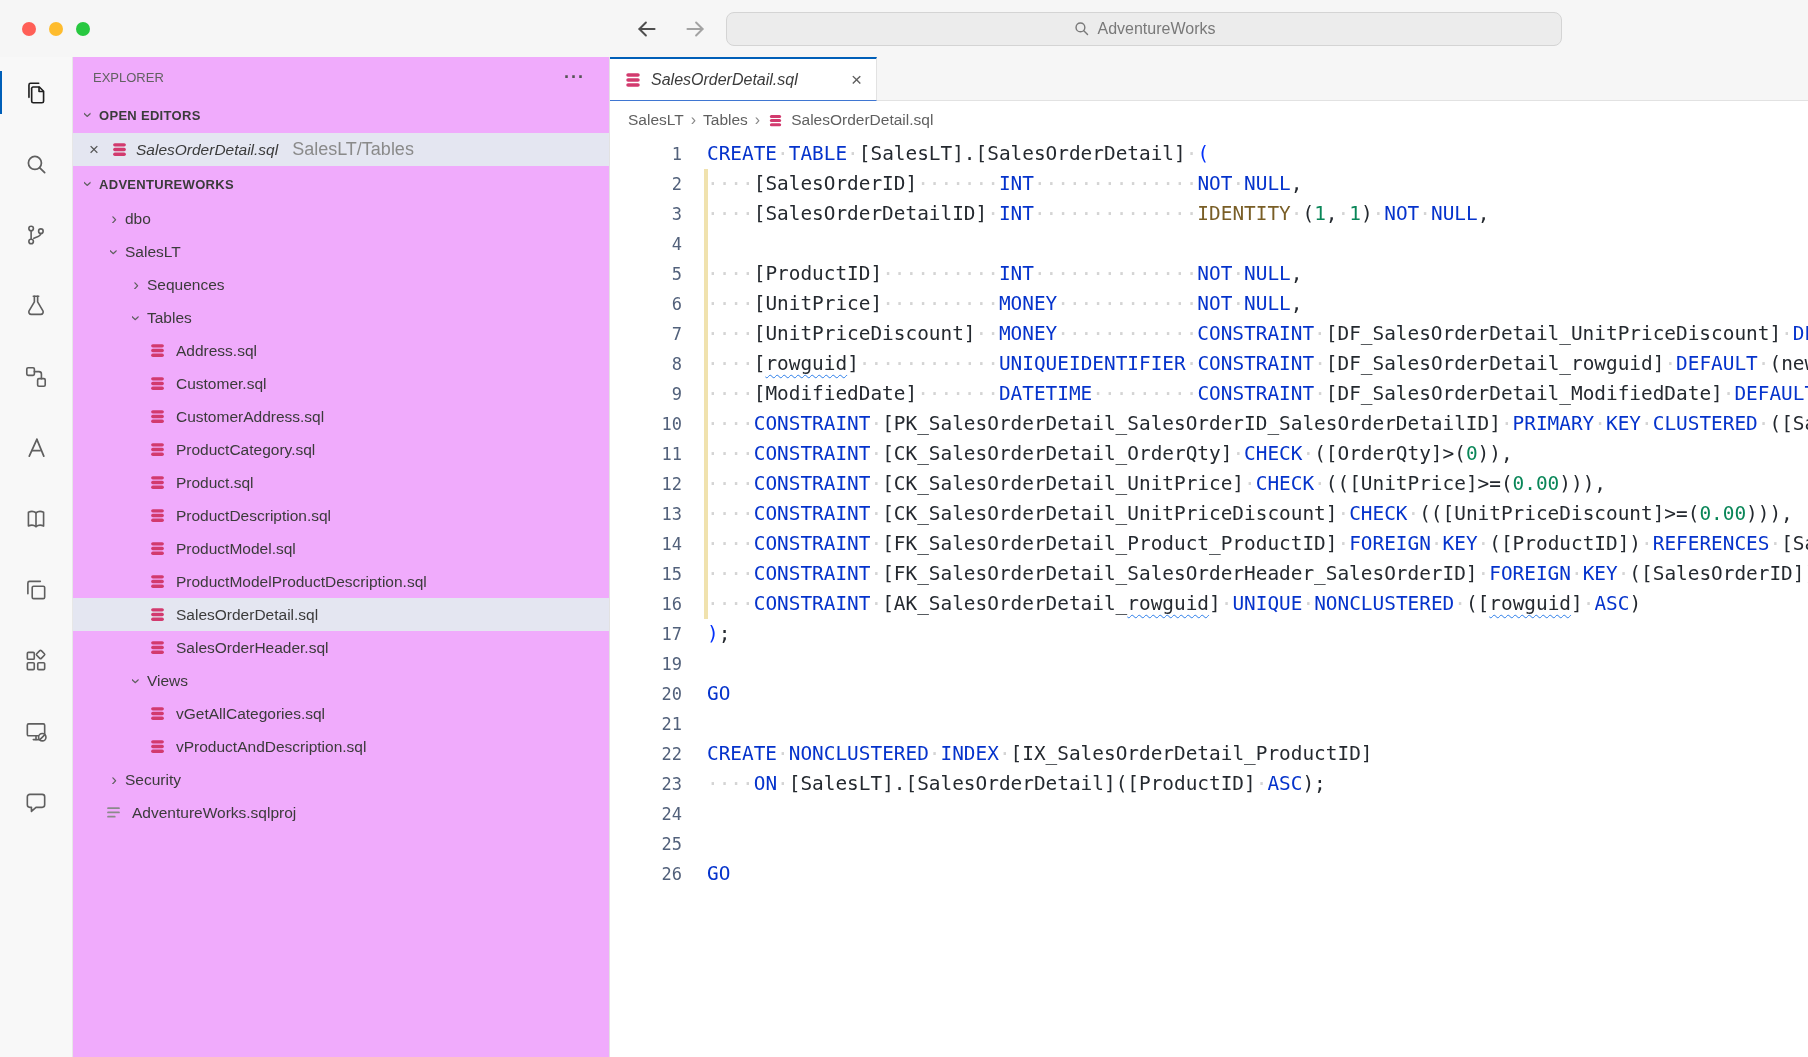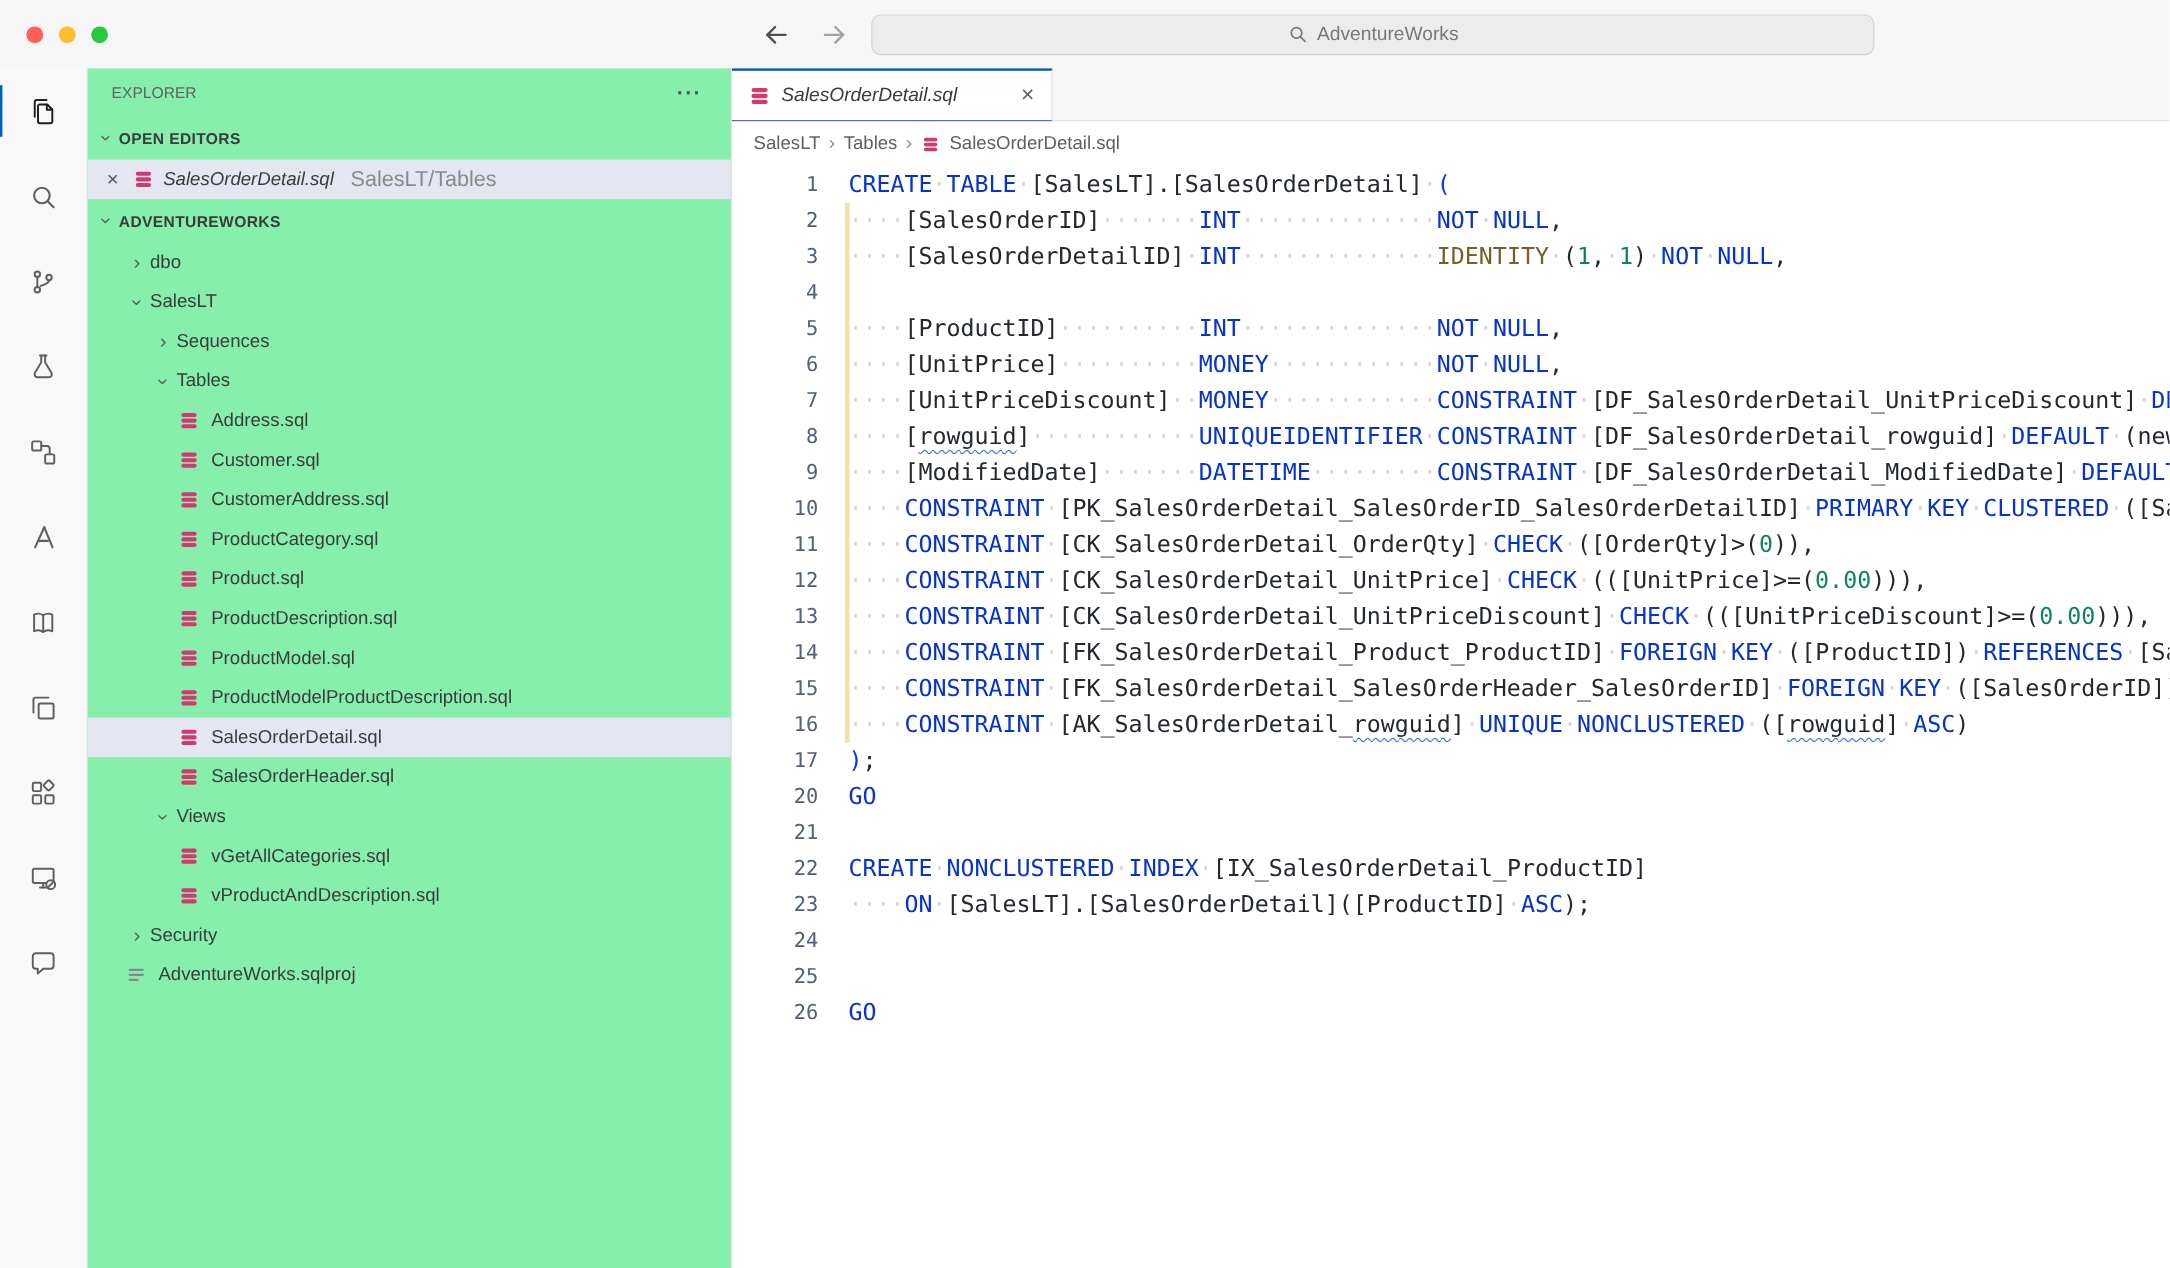--- a/index.html
+++ b/index.html
@@ -23,21 +23,21 @@
   .cc-search{display:inline-flex;color:#797979;}
 
   
   .main{position:absolute;top:57px;left:0;right:0;bottom:0;display:flex;}
   .activitybar{width:72px;flex:none;background:#f8f8f8;border-right:1px solid #e7e7e7;display:flex;flex-direction:column;}
   .ab-item{position:relative;height:71px;display:flex;align-items:center;justify-content:center;color:#5f5f5f;cursor:pointer;}
   .ab-item.active{color:#1f1f1f;}
   .ab-item.active::before{content:'';position:absolute;left:0;top:14px;bottom:14px;width:2px;background:var(--accent-blue,#005fb8);}
   .ab-item svg{display:block;}
 
-  .sidebar{width:536px;flex:none;background:#86efac;border-right:1px solid #e2e2e2;color:#3b3b3b;overflow:hidden;}
+  .sidebar{width:536px;flex:none;background:#f0abfc;border-right:1px solid #e2e2e2;color:#3b3b3b;overflow:hidden;}
   .sb-header{height:40px;display:flex;align-items:center;justify-content:space-between;padding:0 24px 0 20px;
              font-size:13px;color:#616161;}
   .sb-header .more{font-size:18px;font-weight:bold;color:#555;letter-spacing:1px;cursor:pointer;}
   .section-header{height:36px;display:flex;align-items:center;padding-left:6px;font-weight:bold;font-size:13px;
                   color:#3b3b3b;letter-spacing:.3px;cursor:pointer;}
   .twisty{display:inline-block;width:18px;text-align:center;font-size:17px;color:#5f5f5f;font-weight:normal;}
   .twisty.down{transform:rotate(90deg);}
   .section-header .label{margin-left:2px;}
 
   .oe-item{height:33px;display:flex;align-items:center;padding-left:16px;cursor:pointer;}
@@ -479,20 +479,21 @@
             <div class="code-line"><span class="ln">8</span><span class="lc"><span class="tk-w">····</span><span class="tk-i">[</span><span class="tk-q">rowguid</span><span class="tk-i">]</span><span class="tk-w">············</span><span class="tk-k">UNIQUEIDENTIFIER</span><span class="tk-w">·</span><span class="tk-k">CONSTRAINT</span><span class="tk-w">·</span><span class="tk-i">[DF_SalesOrderDetail_rowguid]</span><span class="tk-w">·</span><span class="tk-k">DEFAULT</span><span class="tk-w">·</span><span class="tk-i">(newid())</span></span></div>
             <div class="code-line"><span class="ln">9</span><span class="lc"><span class="tk-w">····</span><span class="tk-i">[ModifiedDate]</span><span class="tk-w">·······</span><span class="tk-k">DATETIME</span><span class="tk-w">·········</span><span class="tk-k">CONSTRAINT</span><span class="tk-w">·</span><span class="tk-i">[DF_SalesOrderDetail_ModifiedDate]</span><span class="tk-w">·</span><span class="tk-k">DEFAULT</span></span></div>
             <div class="code-line"><span class="ln">10</span><span class="lc"><span class="tk-w">····</span><span class="tk-k">CONSTRAINT</span><span class="tk-w">·</span><span class="tk-i">[PK_SalesOrderDetail_SalesOrderID_SalesOrderDetailID]</span><span class="tk-w">·</span><span class="tk-k">PRIMARY</span><span class="tk-w">·</span><span class="tk-k">KEY</span><span class="tk-w">·</span><span class="tk-k">CLUSTERED</span><span class="tk-w">·</span><span class="tk-i">([SalesOrderID]</span></span></div>
             <div class="code-line"><span class="ln">11</span><span class="lc"><span class="tk-w">····</span><span class="tk-k">CONSTRAINT</span><span class="tk-w">·</span><span class="tk-i">[CK_SalesOrderDetail_OrderQty]</span><span class="tk-w">·</span><span class="tk-k">CHECK</span><span class="tk-w">·</span><span class="tk-i">([OrderQty]&gt;(</span><span class="tk-n">0</span><span class="tk-i">)),</span></span></div>
             <div class="code-line"><span class="ln">12</span><span class="lc"><span class="tk-w">····</span><span class="tk-k">CONSTRAINT</span><span class="tk-w">·</span><span class="tk-i">[CK_SalesOrderDetail_UnitPrice]</span><span class="tk-w">·</span><span class="tk-k">CHECK</span><span class="tk-w">·</span><span class="tk-i">(([UnitPrice]&gt;=(</span><span class="tk-n">0.00</span><span class="tk-i">))),</span></span></div>
             <div class="code-line"><span class="ln">13</span><span class="lc"><span class="tk-w">····</span><span class="tk-k">CONSTRAINT</span><span class="tk-w">·</span><span class="tk-i">[CK_SalesOrderDetail_UnitPriceDiscount]</span><span class="tk-w">·</span><span class="tk-k">CHECK</span><span class="tk-w">·</span><span class="tk-i">(([UnitPriceDiscount]&gt;=(</span><span class="tk-n">0.00</span><span class="tk-i">))),</span></span></div>
             <div class="code-line"><span class="ln">14</span><span class="lc"><span class="tk-w">····</span><span class="tk-k">CONSTRAINT</span><span class="tk-w">·</span><span class="tk-i">[FK_SalesOrderDetail_Product_ProductID]</span><span class="tk-w">·</span><span class="tk-k">FOREIGN</span><span class="tk-w">·</span><span class="tk-k">KEY</span><span class="tk-w">·</span><span class="tk-i">([ProductID])</span><span class="tk-w">·</span><span class="tk-k">REFERENCES</span><span class="tk-w">·</span><span class="tk-i">[SalesLT].[Product]</span></span></div>
             <div class="code-line"><span class="ln">15</span><span class="lc"><span class="tk-w">····</span><span class="tk-k">CONSTRAINT</span><span class="tk-w">·</span><span class="tk-i">[FK_SalesOrderDetail_SalesOrderHeader_SalesOrderID]</span><span class="tk-w">·</span><span class="tk-k">FOREIGN</span><span class="tk-w">·</span><span class="tk-k">KEY</span><span class="tk-w">·</span><span class="tk-i">([SalesOrderID])</span></span></div>
             <div class="code-line"><span class="ln">16</span><span class="lc"><span class="tk-w">····</span><span class="tk-k">CONSTRAINT</span><span class="tk-w">·</span><span class="tk-i">[AK_SalesOrderDetail_</span><span class="tk-q">rowguid</span><span class="tk-i">]</span><span class="tk-w">·</span><span class="tk-k">UNIQUE</span><span class="tk-w">·</span><span class="tk-k">NONCLUSTERED</span><span class="tk-w">·</span><span class="tk-i">([</span><span class="tk-q">rowguid</span><span class="tk-i">]</span><span class="tk-w">·</span><span class="tk-k">ASC</span><span class="tk-i">)</span></span></div>
             <div class="code-line"><span class="ln">17</span><span class="lc"><span class="tk-b">)</span><span class="tk-i">;</span></span></div>
+            <div class="code-line"><span class="ln">19</span><span class="lc"></span></div>
             <div class="code-line"><span class="ln">20</span><span class="lc"><span class="tk-k">GO</span></span></div>
             <div class="code-line"><span class="ln">21</span><span class="lc"></span></div>
             <div class="code-line"><span class="ln">22</span><span class="lc"><span class="tk-k">CREATE</span><span class="tk-w">·</span><span class="tk-k">NONCLUSTERED</span><span class="tk-w">·</span><span class="tk-k">INDEX</span><span class="tk-w">·</span><span class="tk-i">[IX_SalesOrderDetail_ProductID]</span></span></div>
             <div class="code-line"><span class="ln">23</span><span class="lc"><span class="tk-w">····</span><span class="tk-k">ON</span><span class="tk-w">·</span><span class="tk-i">[SalesLT].[SalesOrderDetail]([ProductID]</span><span class="tk-w">·</span><span class="tk-k">ASC</span><span class="tk-i">);</span></span></div>
             <div class="code-line"><span class="ln">24</span><span class="lc"></span></div>
             <div class="code-line"><span class="ln">25</span><span class="lc"></span></div>
             <div class="code-line"><span class="ln">26</span><span class="lc"><span class="tk-k">GO</span></span></div>
           </div>
       </div>
     </div>

